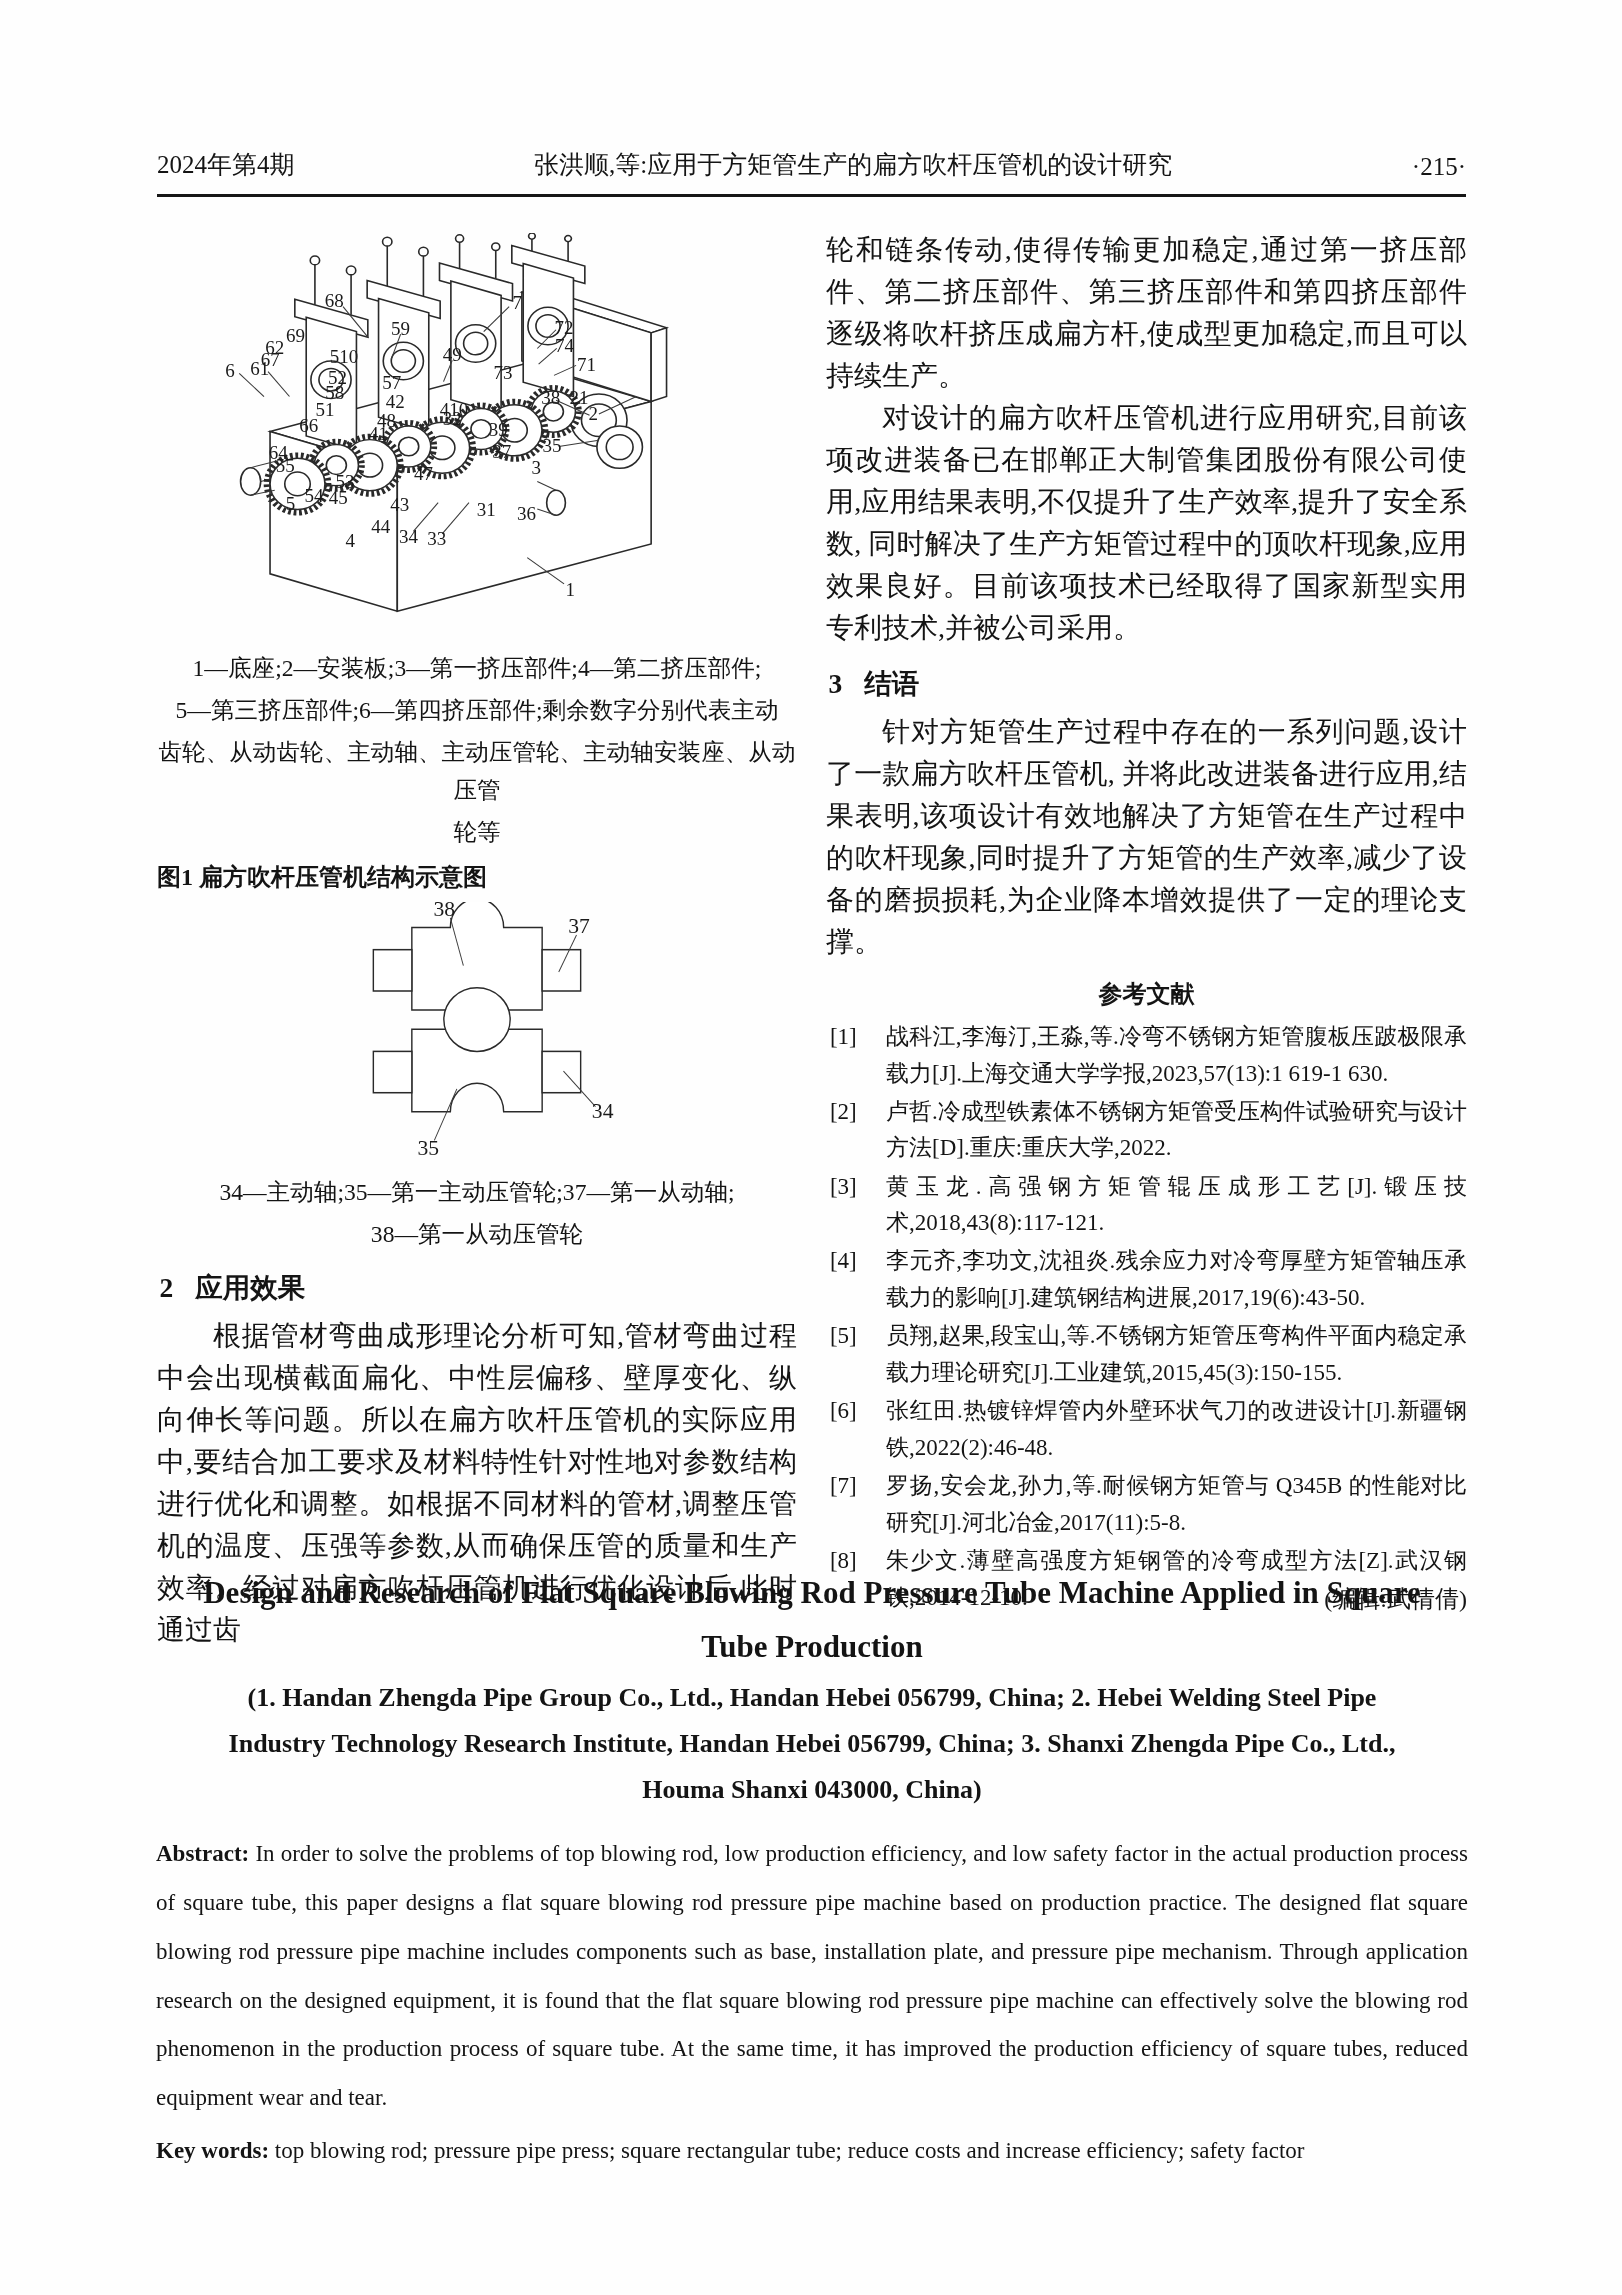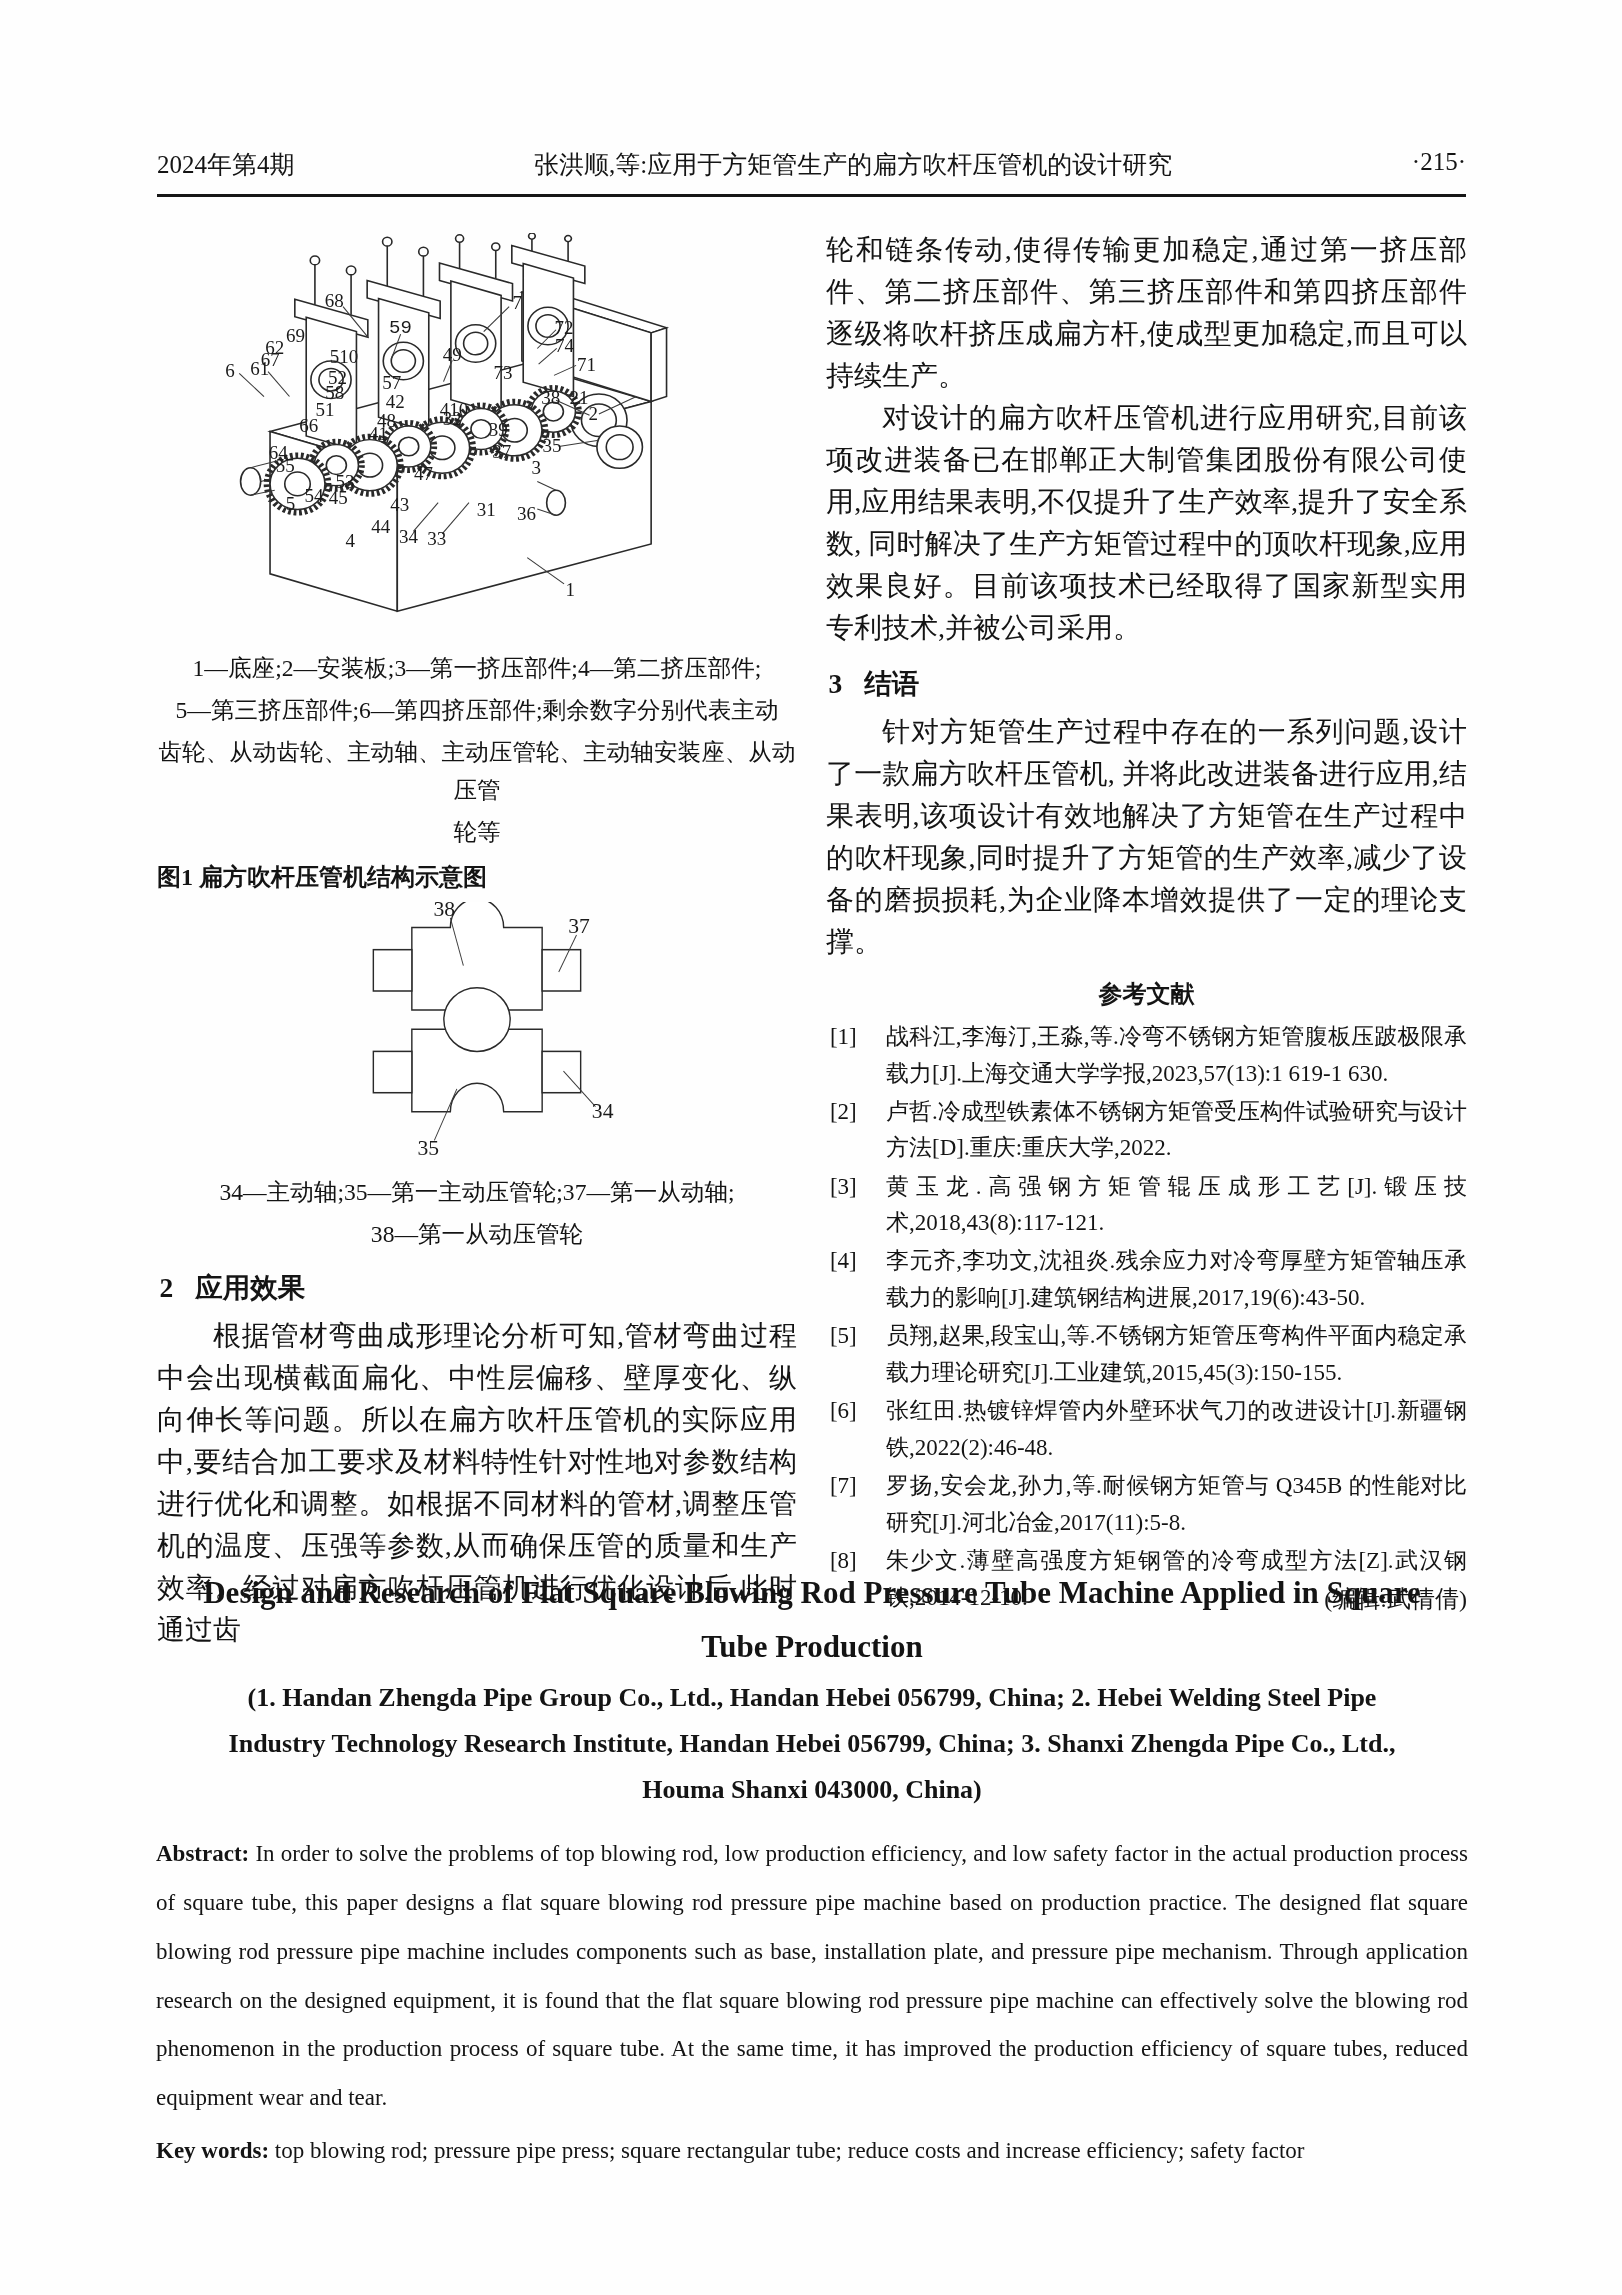--- a/index.html
+++ b/index.html
@@ -1,20 +1,20 @@
 <!DOCTYPE html>
 <html style="font-size:10.5px"><head>
 <meta charset="utf-8">
 <style>
   html,body{margin:0;padding:0;background:#e8e8e8;}
   .page{position:relative;width:1623px;height:2295px;background:#fefefe;color:#141414;
         font-family:"Liberation Serif","DejaVu Serif",serif;overflow:hidden;}
   
   .header-row{position:absolute;left:157px;top:148px;width:1309px;display:flex;
-              justify-content:space-between;align-items:flex-start;font-size:25px;}
+              justify-content:space-between;align-items:flex-end;font-size:25px;}
   .header-center{flex:1;text-align:center;}
   .rule{position:absolute;left:157px;top:194px;width:1309px;border-top:3.3px solid #161616;}
   
   .col-left{position:absolute;left:157px;top:233px;width:640px;}
   .col-right{position:absolute;left:826px;top:229px;width:641px;}
   
   .figwrap{position:relative;margin:0 auto;}
   .figwrap svg{position:absolute;left:0;top:0;width:100%;height:100%;}
   #fig1-box{width:576px;height:412px;}
   #fig2-box{width:308px;height:267px;margin-top:9.2px;}
@@ -181,21 +181,21 @@
           <span class="fig-label" style="left: 57%; top: 16.7%;">7</span>
           <span class="fig-label" style="left: 65.1%; top: 22.7%;">72</span>
           <span class="fig-label" style="left: 65.2%; top: 27.3%;">74</span>
           <span class="fig-label" style="left: 69%; top: 31.7%;">71</span>
           <span class="fig-label" style="left: 18.5%; top: 24.7%;">69</span>
           <span class="fig-label" style="left: 14.9%; top: 27.7%;">62</span>
           <span class="fig-label" style="left: 14.1%; top: 30.6%;">67</span>
           <span class="fig-label" style="left: 12.3%; top: 32.7%;">61</span>
           <span class="fig-label" style="left: 7.1%; top: 33.2%;">6</span>
           <span class="fig-label" style="left: 26.9%; top: 29.8%;">510</span>
-          <span class="fig-label" style="left: 36.7%; top: 23%; font-family: Liberation Mono, monospace;">59</span>
+          <span class="fig-label" style="left: 36.7%; top: 23%;">59</span>
           <span class="fig-label" style="left: 25.8%; top: 35%;">52</span>
           <span class="fig-label" style="left: 25.3%; top: 38.5%;">58</span>
           <span class="fig-label" style="left: 45.7%; top: 29.4%;">49</span>
           <span class="fig-label" style="left: 54.5%; top: 33.8%;">73</span>
           <span class="fig-label" style="left: 35.2%; top: 36.1%;">57</span>
           <span class="fig-label" style="left: 62.8%; top: 39.8%;">38</span>
           <span class="fig-label" style="left: 67.7%; top: 39.7%;">21</span>
           <span class="fig-label" style="left: 35.8%; top: 40.8%;">42</span>
           <span class="fig-label" style="left: 23.6%; top: 42.6%;">51</span>
           <span class="fig-label" style="left: 20.8%; top: 46.5%;">66</span>

